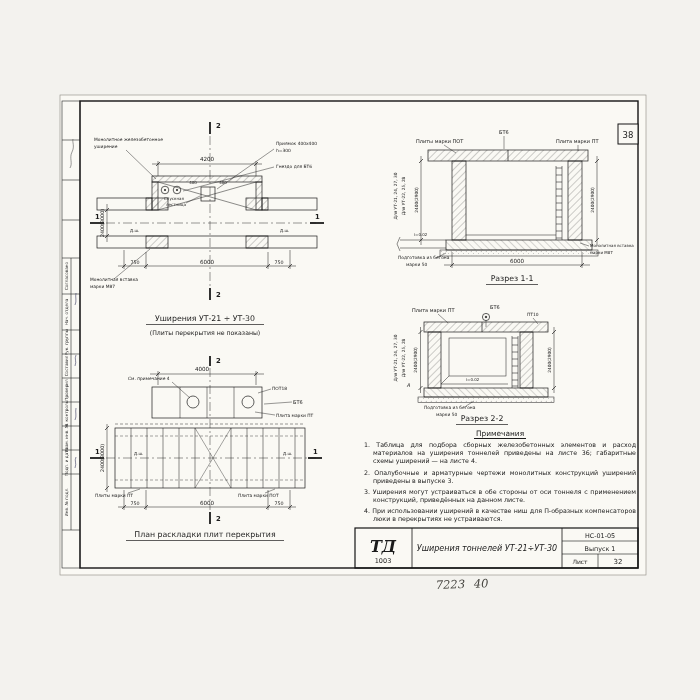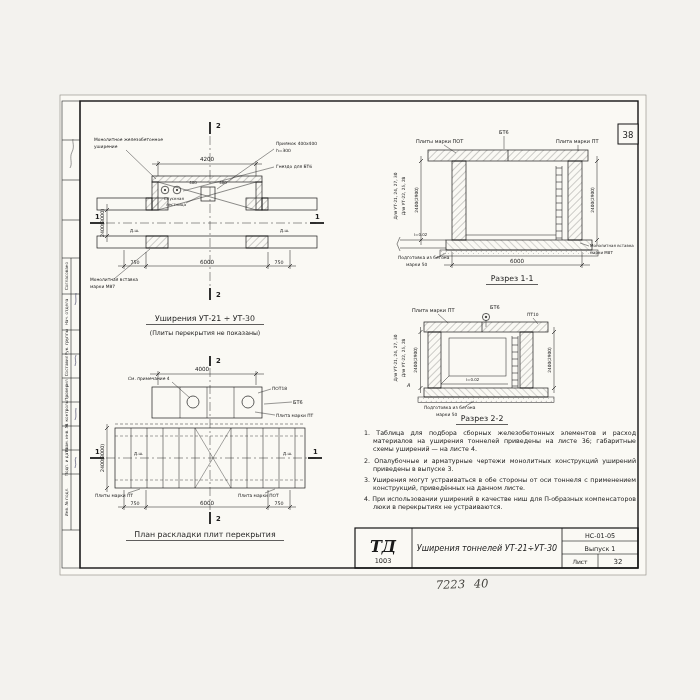--- a/index.html
+++ b/index.html
@@ -376,18 +376,19 @@
     <text x="618" y="564" font-size="7" text-anchor="middle">32</text>
   </g>
 
   <g transform="rotate(-2 436 589)">
     <text x="436" y="589" class="hand" font-size="11.5">7223</text>
     <text x="474" y="589" class="hand" font-size="11.5">40</text>
   </g>
 </svg>
 
 <div class="notes">
+  <h4><span>Примечания</span></h4>
   <div class="note">1. Таблица для подбора сборных железобетонных элементов и расход материалов на уширения тоннелей приведены на листе 36; габаритные схемы уширений — на листе 4.</div>
   <div class="note">2. Опалубочные и арматурные чертежи монолитных конструкций уширений приведены в выпуске 3.</div>
   <div class="note">3. Уширения могут устраиваться в обе стороны от оси тоннеля с применением конструкций, приведённых на данном листе.</div>
   <div class="note">4. При использовании уширений в качестве ниш для П-образных компенсаторов люки в перекрытиях не устраиваются.</div>
 </div>
 </div>
 
 </body></html>

